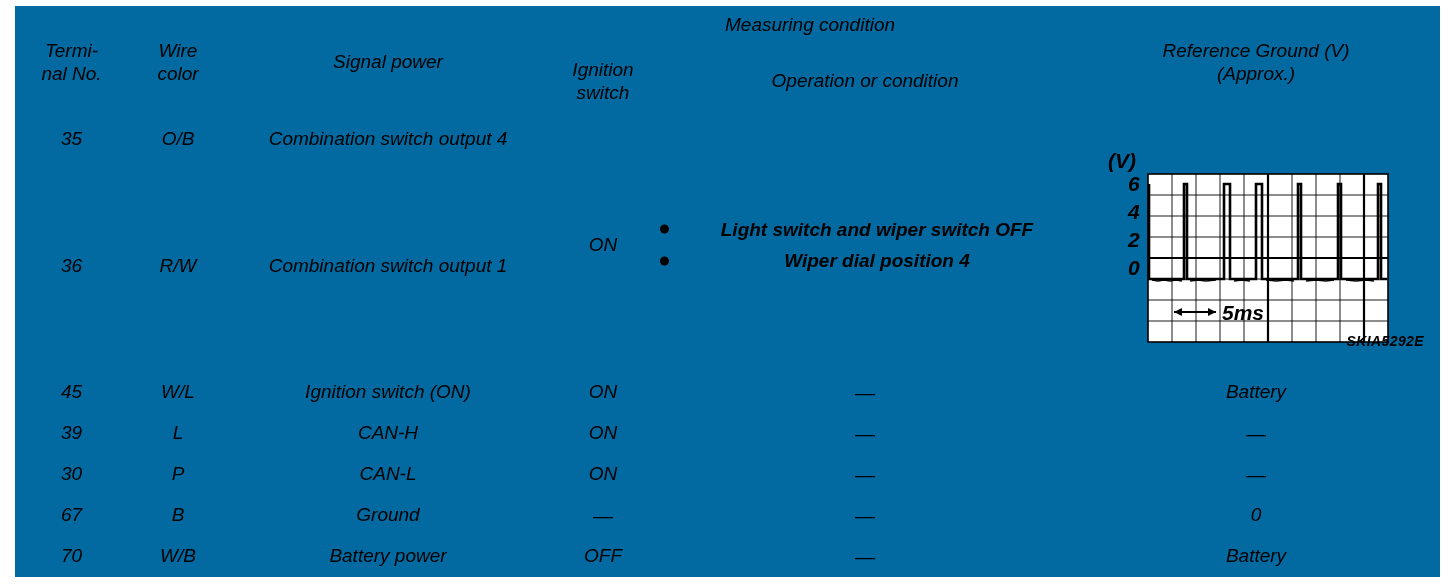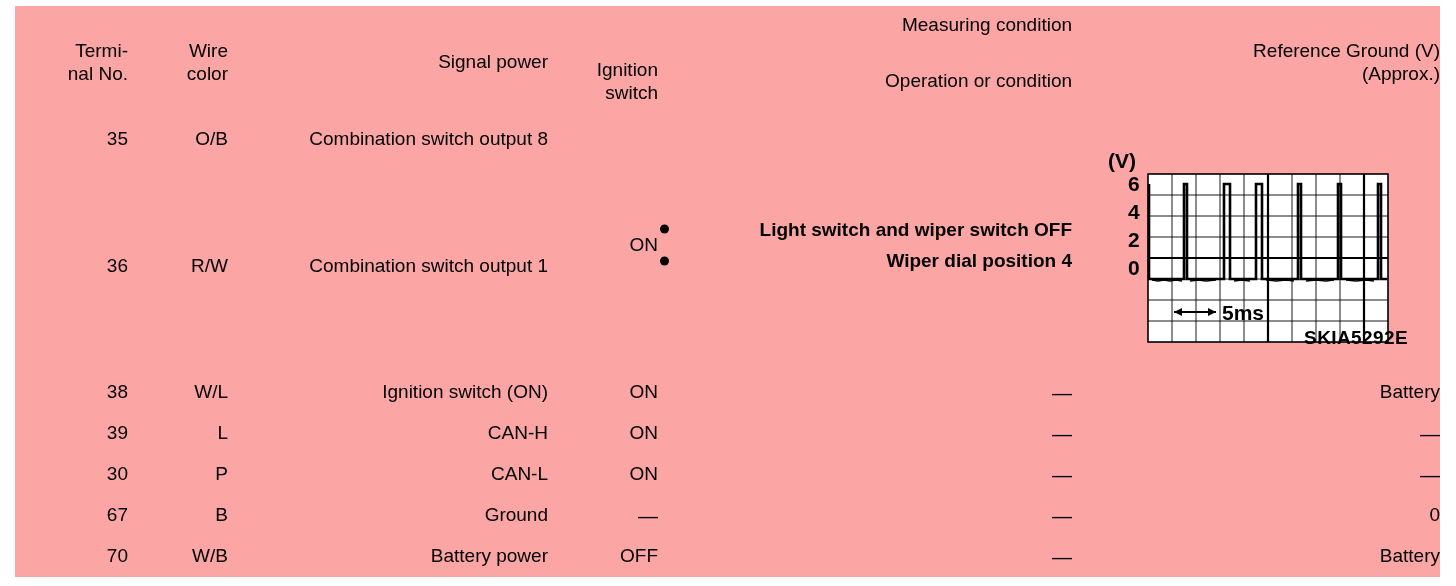--- a/index.html
+++ b/index.html
@@ -29,23 +29,24 @@
     border-collapse: collapse;
     table-layout: fixed;
     font-size: 19px;
   }
 
   table.spec td, table.spec th {
     padding: 0;
     margin: 0;
     font-weight: normal;
     vertical-align: middle;
-    text-align: right;
+    text-align: center;
     border: 0;
-    background: #fca5a5;
+    background: #0369a1;
+    font-style: italic;
   }
 
   
   .rule-top      { border-top: 4px solid #000; }
   .rule-bot-thick{ border-bottom: 3px solid #000; }
   .rule-bot-med  { border-bottom: 2px solid #000; }
   .rule-bot-thin { border-bottom: 1px solid #000; }
 
   .vr-left  { border-left: 2px solid #000; }
   .vr-right { border-right: 2px solid #000; }
@@ -111,23 +112,23 @@
     position: absolute;
     left: 50%;
     top: 8px;
     transform: translateX(-50%);
     width: 300px;
     height: 205px;
   }
   .wave-fig svg { display: block; }
   .fig-id {
     position: absolute;
-    right: 32px;
+    right: 16px;
     bottom: 4px;
-    font-size: 19px;
+    font-size: 14px;
     font-weight: bold;
     letter-spacing: 0.4px;
   }
 </style>
 </head>
 <body>
 
 <div id="sheet">
 
   <table class="spec">
@@ -164,21 +165,21 @@
         </td>
         <td class="hdr-cell hdr-sub rule-bot-thick vr-left">Operation or condition</td>
       </tr>
     </thead>
 
     <tbody>
 
       <tr>
         <td class="cell rule-bot-thin" style="height:42px">35</td>
         <td class="cell rule-bot-thin vr-left">O/B</td>
-        <td class="cell cell-left rule-bot-thin vr-left vr-right">Combination switch output 8</td>
+        <td class="cell cell-left rule-bot-thin vr-left vr-right">Combination switch output 4</td>
 
         <td class="cell rule-bot-med" rowspan="2">ON</td>
 
         <td class="cell cell-cond rule-bot-med vr-left" rowspan="2">
           <ul class="bullets">
             <li>Light switch and wiper switch OFF</li>
             <li>Wiper dial position 4</li>
           </ul>
         </td>
 
@@ -257,21 +258,21 @@
         </td>
       </tr>
 
       <tr>
         <td class="cell rule-bot-med" style="height:212px">36</td>
         <td class="cell rule-bot-med vr-left">R/W</td>
         <td class="cell cell-left rule-bot-med vr-left vr-right">Combination switch output 1</td>
       </tr>
 
       <tr>
-        <td class="cell rule-bot-thin" style="height:41px">38</td>
+        <td class="cell rule-bot-thin" style="height:41px">45</td>
         <td class="cell rule-bot-thin vr-left">W/L</td>
         <td class="cell cell-left rule-bot-thin vr-left vr-right">Ignition switch (ON)</td>
         <td class="cell rule-bot-thin">ON</td>
         <td class="cell dash rule-bot-thin vr-left">—</td>
         <td class="cell rule-bot-thin vr-left">Battery</td>
       </tr>
 
       <tr>
         <td class="cell rule-bot-med" style="height:41px">39</td>
         <td class="cell rule-bot-med vr-left">L</td>

